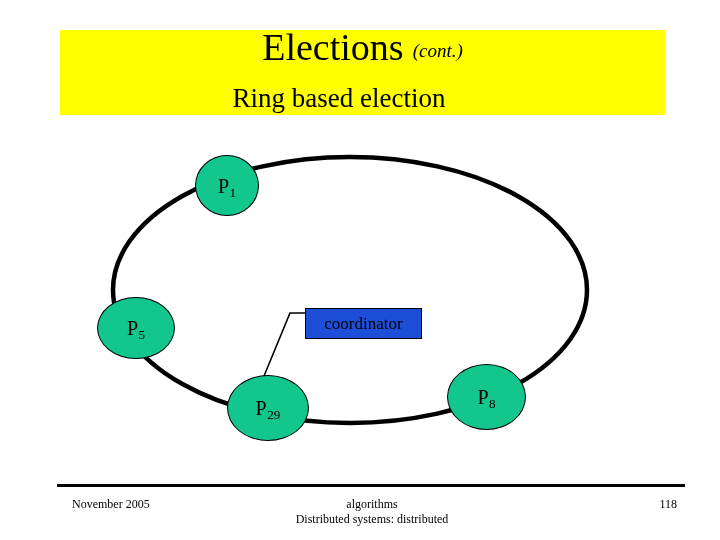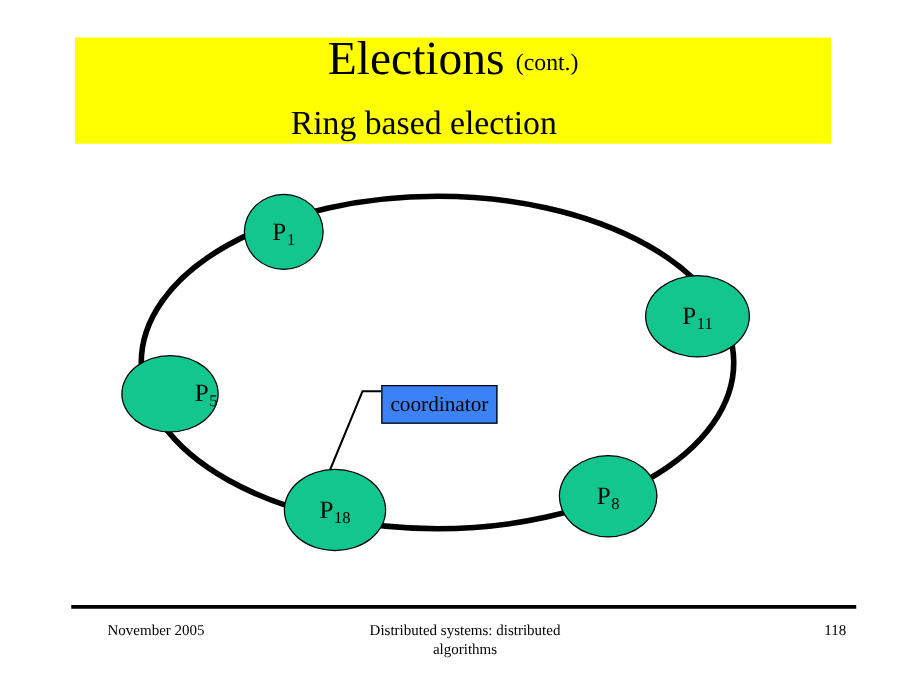--- a/index.html
+++ b/index.html
@@ -43,20 +43,21 @@
     white-space: nowrap;
     line-height: 1;
     color: #000000;
   }
   #title-main {
     font-size: 38px;
     letter-spacing: 0px;
   }
   #title-cont {
     font-size: 19px;
+    font-style: italic;
     padding-left: 9px;
     vertical-align: baseline;
     position: relative;
     top: -3px;
   }
 
   #subtitle-line {
     position: absolute;
     left: 60px;
     top: 84px;
@@ -105,33 +106,33 @@
     font-size: 0.66em;
     vertical-align: baseline;
     position: relative;
     top: 4px;
     padding-left: 0.5px;
   }
 
   #node-p1   { left: 195px; top: 35px;  width: 64px;  height: 61px; }
   #node-p14  { left: 367px; top: 19px;  width: 82px;  height: 67px; }
   #node-p11  { left: 516px; top: 100px; width: 84px;  height: 66px; }
-  #node-p5   { left: 97px;  top: 164px; width: 78px;  height: 62px; justify-content: flex-end; }
+  #node-p5   { left: 97px;  top: 177px; width: 78px;  height: 62px; }
   #node-p21  { left: 227px; top: 255px; width: 82px;  height: 66px; }
   #node-p8   { left: 447px; top: 244px; width: 79px;  height: 66px; align-items: center; }
 
   
   #coordinator-box {
     position: absolute;
     left: 305px;
     top: 188px;
-    width: 93px;
+    width: 117px;
     height: 31px;
     border: 1.5px solid #000000;
-    background: #3b82f6;
+    background: #1d4ed8;
     box-sizing: border-box;
     display: flex;
     align-items: center;
     justify-content: center;
     color: #000000;
   }
   #coordinator-label {
     font-size: 17px;
     line-height: 1;
     white-space: nowrap;
@@ -153,21 +154,20 @@
     width: 628px;
     height: 40px;
     color: #000000;
     font-size: 12px;
   }
   #footer-date {
     position: absolute;
     left: 15px;
     top: 3px;
     white-space: nowrap;
-    margin-left: 14px;
   }
   #footer-center {
     position: absolute;
     left: 150px;
     top: 3px;
     width: 330px;
     text-align: center;
     line-height: 1.25;
   }
   #footer-page {
@@ -197,45 +197,42 @@
       <ellipse cx="350" cy="170" rx="237" ry="133" fill="none" stroke="#000000" stroke-width="4.5"></ellipse>
 
       <polyline points="305,193 290,193 264,256" fill="none" stroke="#000000" stroke-width="1.6"></polyline>
     </svg>
 
     <div class="node" id="node-p1">
       <span class="node-label">P<sub>1</sub></span>
     </div>
 
 
-    <div class="node" id="node-p11">
-      <span class="node-label">P<sub>11</sub></span>
-    </div>
 
     <div class="node" id="node-p5">
       <span class="node-label">P<sub>5</sub></span>
     </div>
 
     <div class="node" id="node-p21">
-      <span class="node-label">P<sub>18</sub></span>
+      <span class="node-label">P<sub>29</sub></span>
     </div>
 
     <div class="node" id="node-p8">
       <span class="node-label">P<sub>8</sub></span>
     </div>
 
     <div id="coordinator-box">
       <span id="coordinator-label">coordinator</span>
     </div>
 
   </div>
 
   <div id="footer-rule"></div>
   <div id="footer">
     <span id="footer-date">November 2005</span>
     <div id="footer-center">
+      <div>algorithms</div>
       <div>Distributed systems: distributed</div>
-      <div>algorithms</div>
     </div>
     <span id="footer-page">118</span>
   </div>
 
 </div>
 
 </body></html>

